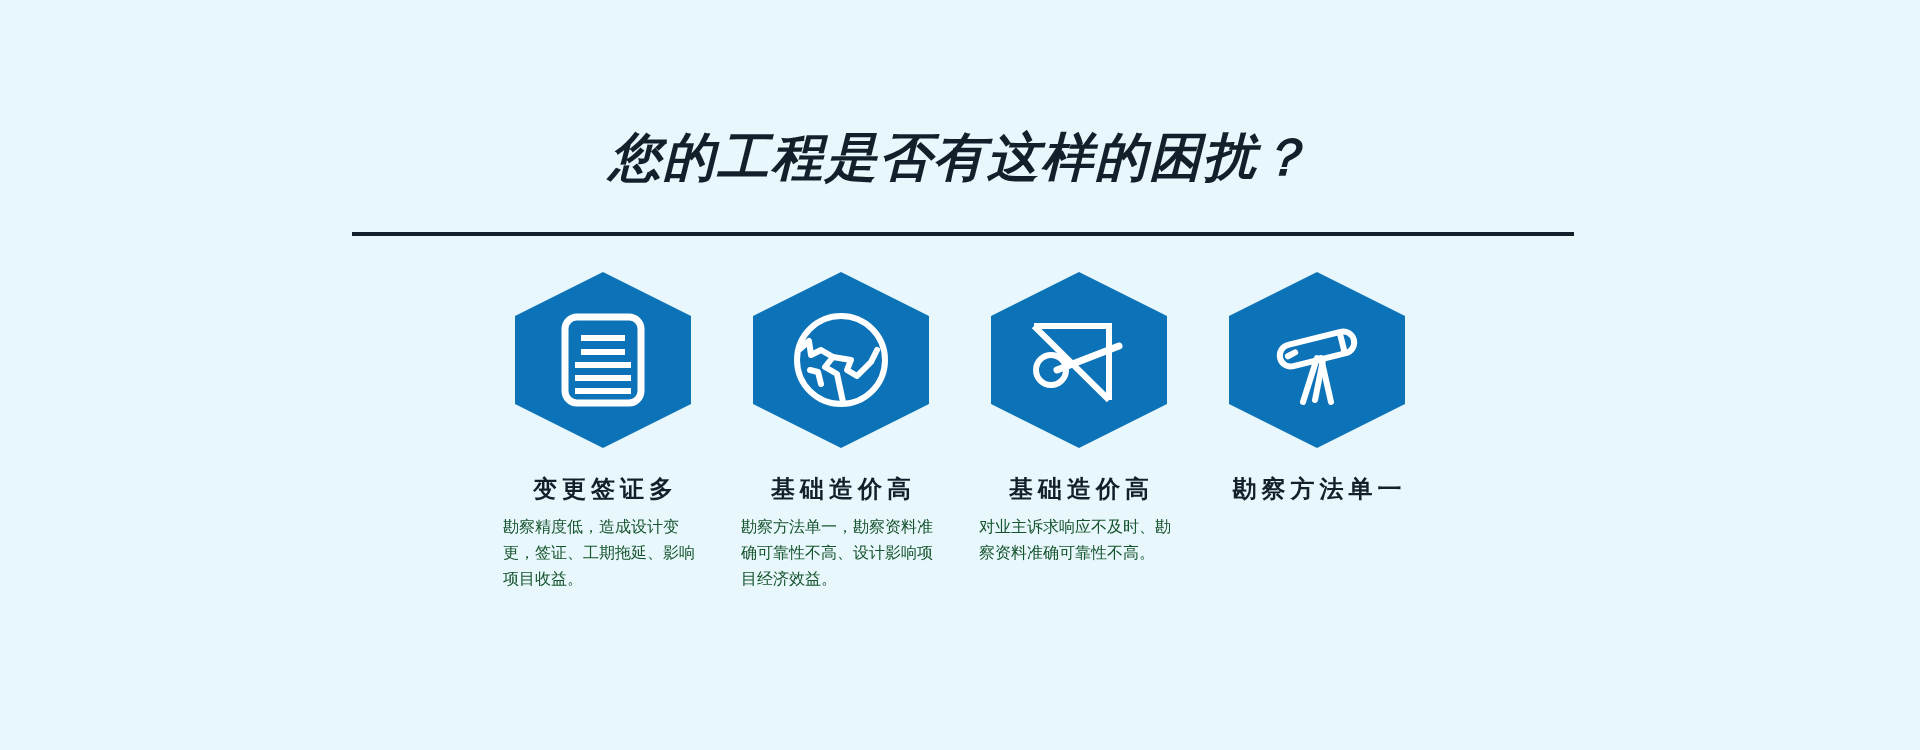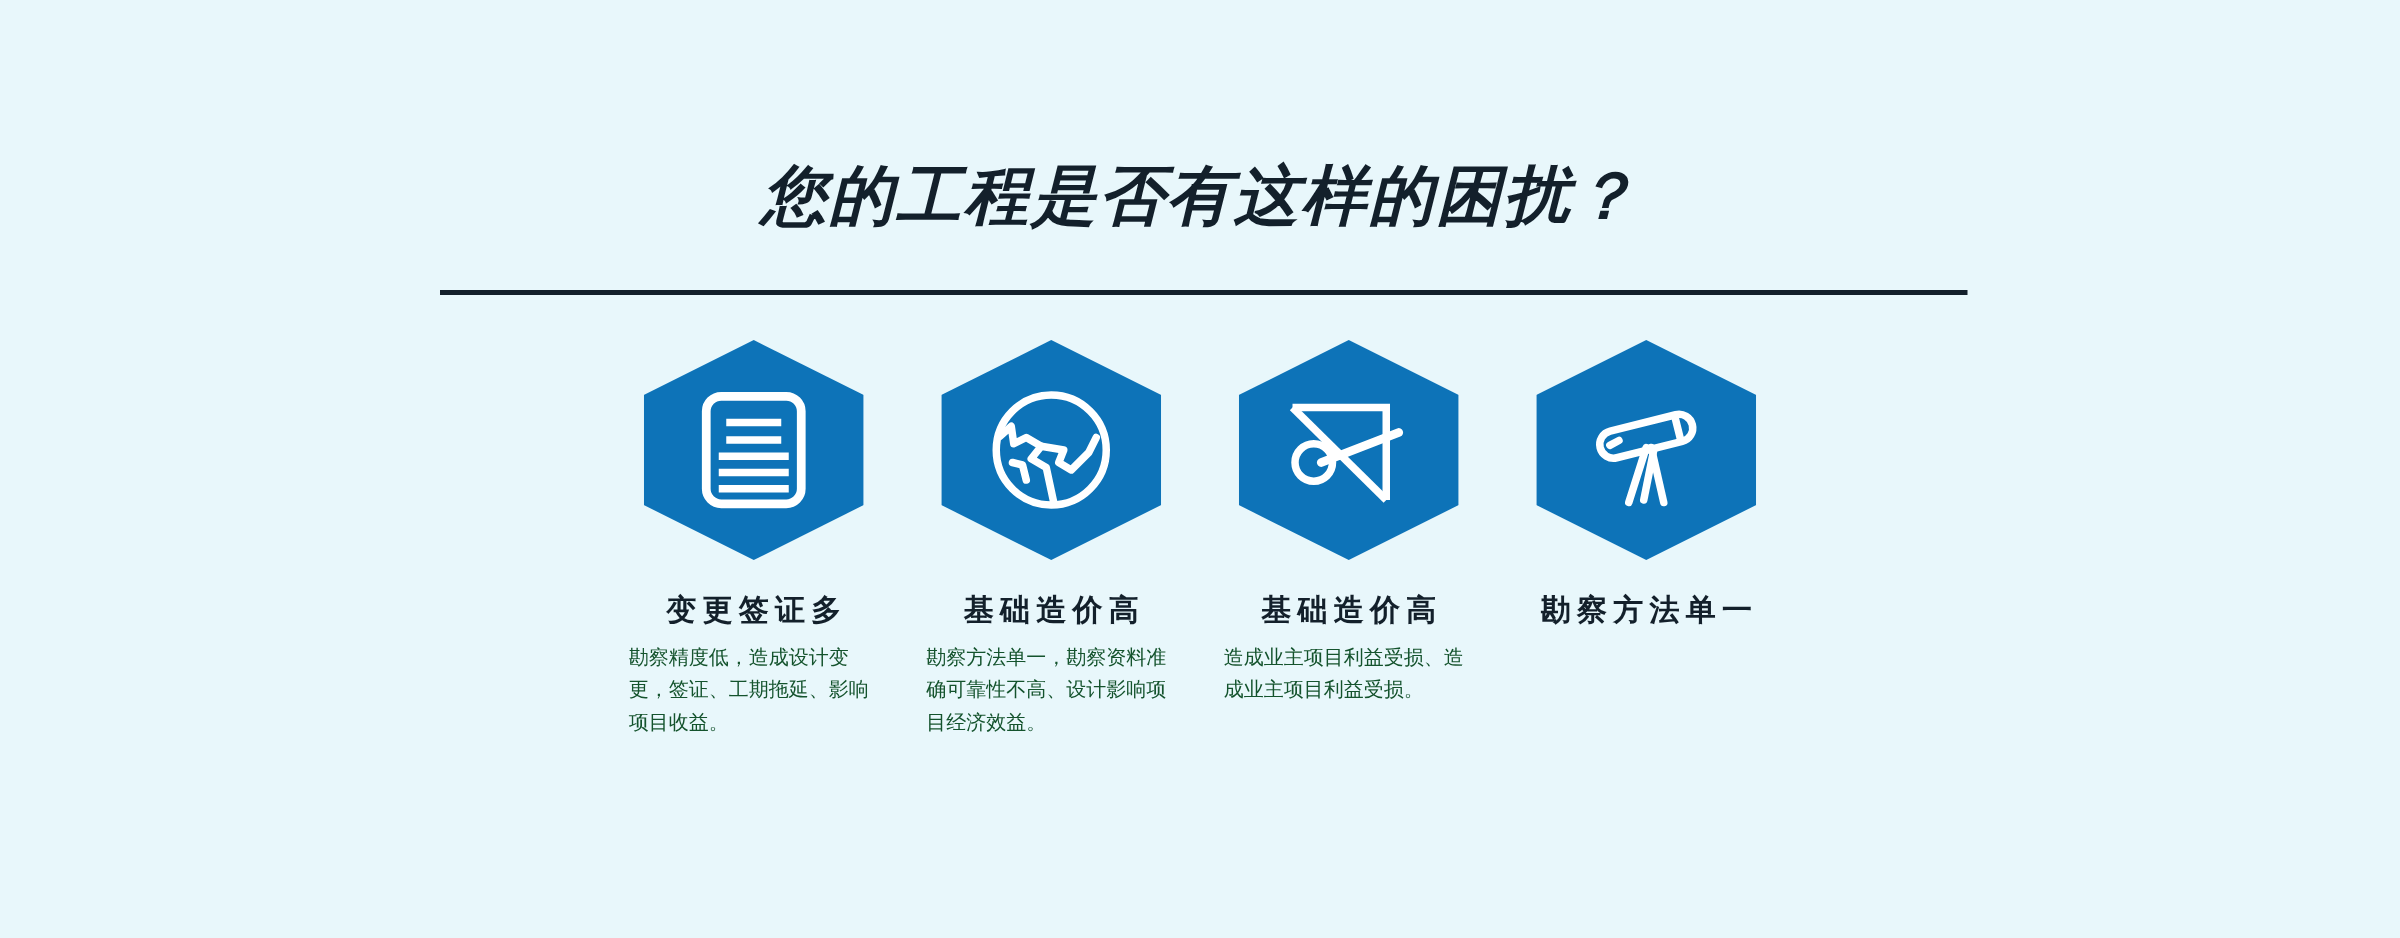--- a/index.html
+++ b/index.html
@@ -148,21 +148,21 @@
         <div class="hex-shape"></div>
         <svg width="104" height="104" viewBox="0 0 104 104">
           <path d="M7 18 L82 18 L82 92" fill="none" stroke="#ffffff" stroke-width="6" stroke-linejoin="miter" stroke-linecap="butt"></path>
           <path d="M7 18 L82 92" fill="none" stroke="#ffffff" stroke-width="6" stroke-linecap="butt"></path>
           <path d="M92 38 L30 62" fill="none" stroke="#ffffff" stroke-width="7" stroke-linecap="round"></path>
           <path d="M34 56 A15 15 0 1 0 34 68 L22 62 Z" fill="none" stroke="none"></path>
           <circle cx="24" cy="62" r="15" fill="none" stroke="#ffffff" stroke-width="6"></circle>
         </svg>
       </div>
       <div class="card-title">基础造价高</div>
-      <div class="card-body">造成业主项目利益受损、造成业主项目利益受损。</div>
+      <div class="card-body">对业主诉求响应不及时、勘察资料准确可靠性不高。</div>
     </div>
 
     <div class="card">
       <div class="hex">
         <div class="hex-shape"></div>
         <svg width="104" height="104" viewBox="0 0 104 104">
           <rect x="14" y="30" width="76" height="22" rx="11" ry="11" transform="rotate(-14 52 41)" fill="none" stroke="#ffffff" stroke-width="6"></rect>
           <line x1="22" y1="41" x2="30" y2="39" stroke="#ffffff" stroke-width="6" stroke-linecap="round" transform="rotate(-14 52 41)"></line>
           <line x1="78" y1="32" x2="78" y2="50" stroke="#ffffff" stroke-width="6" stroke-linecap="round" transform="rotate(-14 52 41)"></line>
           <line x1="52" y1="50" x2="38" y2="94" stroke="#ffffff" stroke-width="6" stroke-linecap="round"></line>

